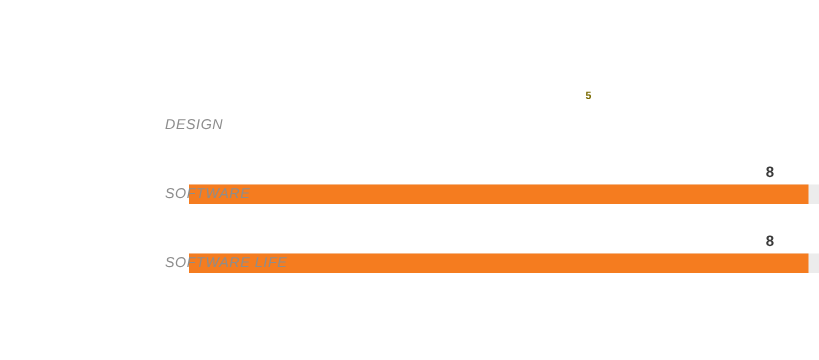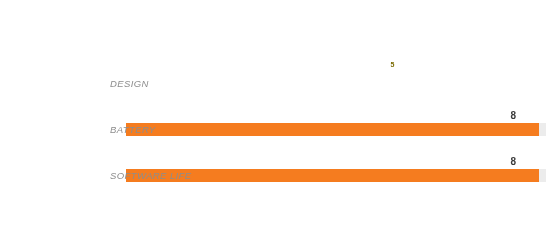--- a/index.html
+++ b/index.html
@@ -117,21 +117,21 @@
   <div class="rows" id="rows">
       <div class="row">
         <div class="row-label">DESIGN</div>
         <div class="bar-area">
           <div class="track" style="background: rgb(236, 236, 236);"></div>
           <div class="fill" style="width: 413.28px; background: rgb(245, 124, 31);"></div>
           <div class="row-value">8</div>
         </div>
       </div>
       <div class="row">
-        <div class="row-label">BATTERY</div>
+        <div class="row-label">SOFTWARE</div>
         <div class="bar-area">
           <div class="track" style="background: rgb(236, 236, 236);"></div>
           <div class="fill" style="width: 413.28px; background: rgb(245, 124, 31);"></div>
           <div class="row-value">8</div>
         </div>
       </div>
       <div class="row">
         <div class="row-label">SOFTWARE LIFE</div>
         <div class="bar-area">
           <div class="track" style="background: rgb(236, 236, 236);"></div>

